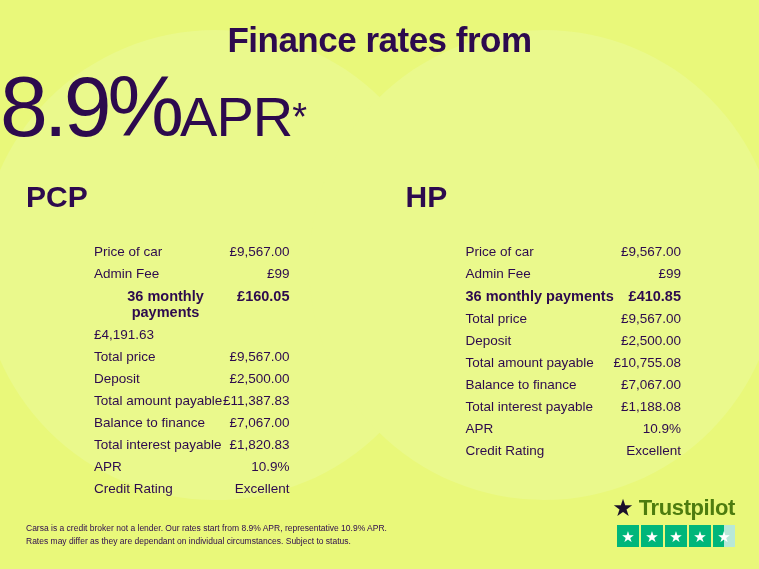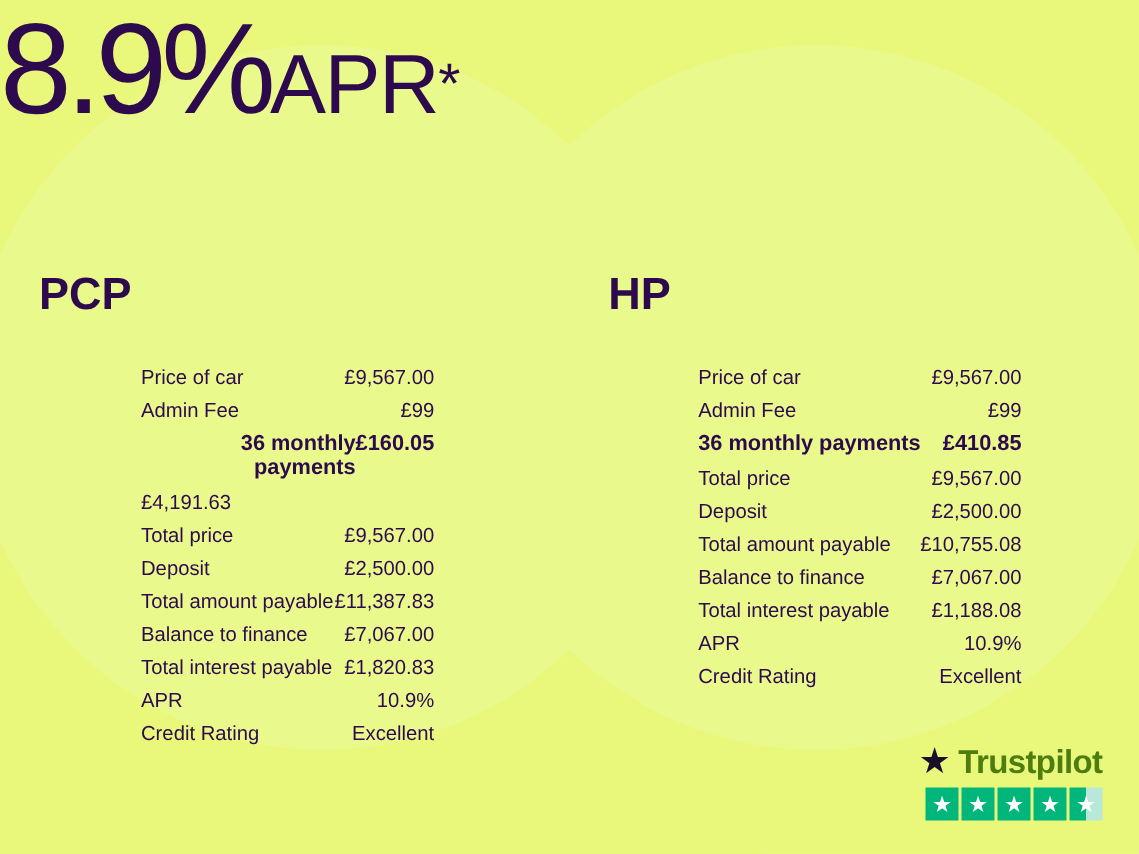--- a/index.html
+++ b/index.html
@@ -96,21 +96,21 @@
     padding: 0 52px 0 60px;
   }
   .row {
     display: flex;
     justify-content: space-between;
     align-items: baseline;
     color: #2d0a4e;
     font-size: 13.5px;
     padding: 3.5px 0;
   }
-  .row .label { text-align: right; }
+  .row .label { text-align: center; }
   .row .value { text-align: right; }
   .row.bold {
     font-weight: bold;
     font-size: 14.5px;
   }
 
   .footnote {
     position: absolute;
     left: 26px;
     bottom: 22px;
@@ -168,20 +168,21 @@
 </style>
 </head>
 <body>
 
 <div class="stage">
   <div class="blob blob-left"></div>
   <div class="blob blob-right"></div>
 
   <div class="content">
 
+    <div class="headline">Finance rates from</div>
 
     <div class="apr-line">
       <span class="apr-big">8.9%</span><span class="apr-small">APR</span><span class="apr-star">*</span>
     </div>
 
     <div class="columns">
 
       <div class="col left">
         <div class="col-title">PCP</div>
         <div class="rows">
@@ -272,20 +273,24 @@
           </div>
           <div class="row">
             <span class="label">Credit Rating</span>
             <span class="value">Excellent</span>
           </div>
         </div>
       </div>
 
     </div>
 
+    <div class="footnote">
+      <div>Carsa is a credit broker not a lender. Our rates start from 8.9% APR, representative 10.9% APR.</div>
+      <div>Rates may differ as they are dependant on individual circumstances. Subject to status.</div>
+    </div>
 
     <div class="trustpilot">
       <div class="tp-top">
         <span class="tp-star-glyph">★</span>
         <span class="tp-name">Trustpilot</span>
       </div>
       <div class="tp-stars">
         <div class="tp-box">
             <span>★</span>
           </div>

